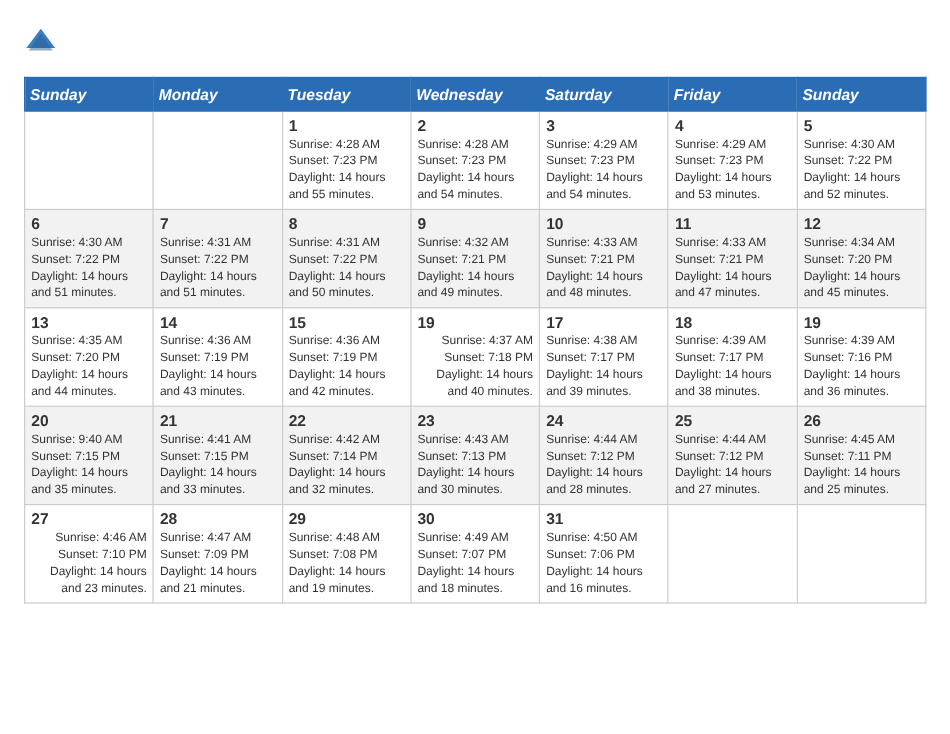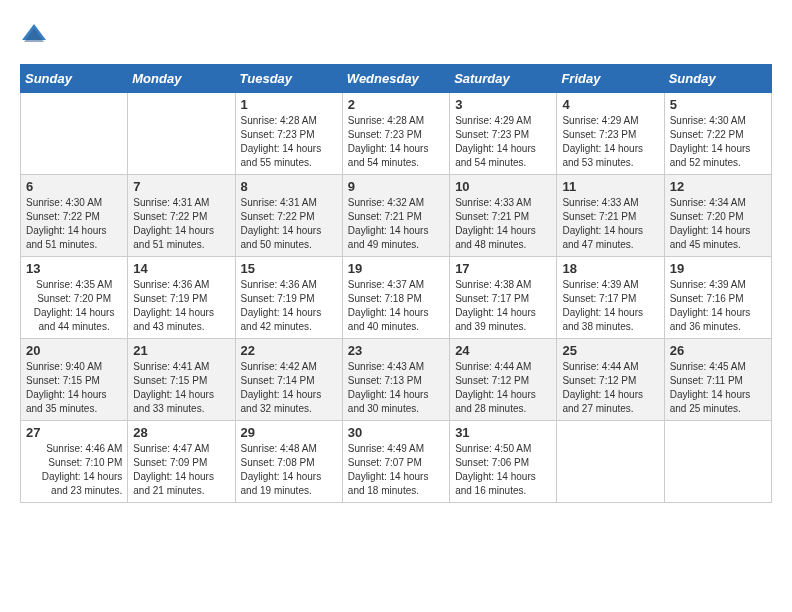--- a/index.html
+++ b/index.html
@@ -197,39 +197,39 @@
         <td>
           <span class="day-num">12</span>
           <div class="day-info" style="white-space: pre-line;">Sunrise: 4:34 AM
 Sunset: 7:20 PM
 Daylight: 14 hours and 45 minutes.</div>
         </td>
       </tr>
       <tr>
         <td>
           <span class="day-num">13</span>
-          <div class="day-info" style="white-space: pre-line; text-align: center;">Sunrise: 4:35 AM
+          <div class="day-info" style="white-space: pre-line;">Sunrise: 4:35 AM
 Sunset: 7:20 PM
 Daylight: 14 hours and 44 minutes.</div>
         </td>
         <td>
           <span class="day-num">14</span>
           <div class="day-info" style="white-space: pre-line;">Sunrise: 4:36 AM
 Sunset: 7:19 PM
 Daylight: 14 hours and 43 minutes.</div>
         </td>
         <td>
           <span class="day-num">15</span>
           <div class="day-info" style="white-space: pre-line;">Sunrise: 4:36 AM
 Sunset: 7:19 PM
 Daylight: 14 hours and 42 minutes.</div>
         </td>
         <td>
           <span class="day-num">19</span>
-          <div class="day-info" style="white-space: pre-line;">Sunrise: 4:37 AM
+          <div class="day-info" style="white-space: pre-line; text-align: right;">Sunrise: 4:37 AM
 Sunset: 7:18 PM
 Daylight: 14 hours and 40 minutes.</div>
         </td>
         <td>
           <span class="day-num">17</span>
           <div class="day-info" style="white-space: pre-line;">Sunrise: 4:38 AM
 Sunset: 7:17 PM
 Daylight: 14 hours and 39 minutes.</div>
         </td>
         <td>

